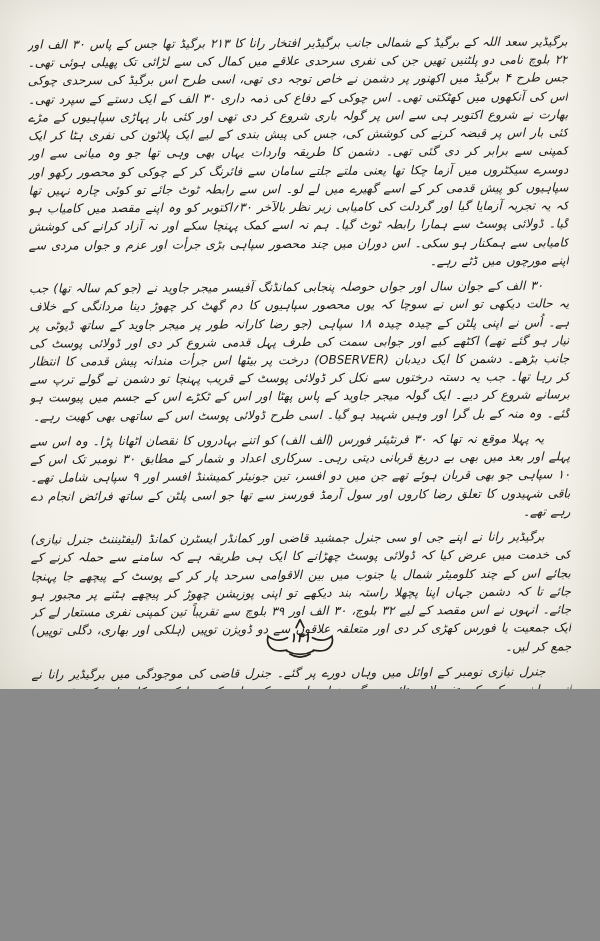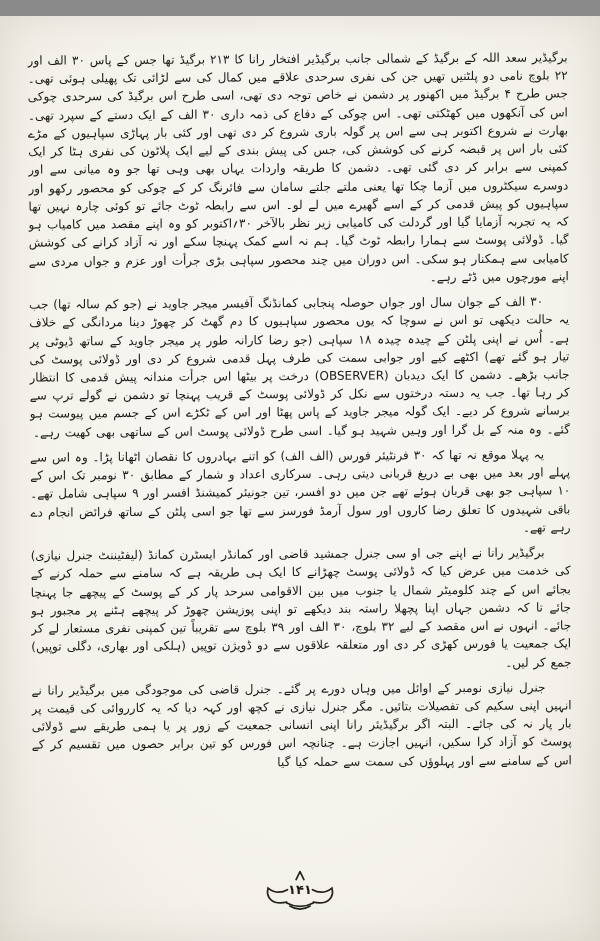--- a/index.html
+++ b/index.html
@@ -1,24 +1,25 @@
 <!DOCTYPE html>
 <html lang="ur" dir="rtl"><head>
 <meta charset="utf-8">
 <style>
   html,body{margin:0;padding:0;background:#8a8a8a;font-family:"DejaVu Sans",sans-serif;}
   .page{
     position:relative;
-    width:600px;height:925px;
-    margin:16px auto;
+    width:600px;height:689px;
+    margin:0 auto;
     background:#f6f4ee;
     background-image:radial-gradient(ellipse at 50% 40%, #faf8f3 0%, #f3f1ea 70%, #e9e6dd 100%);
     box-shadow:inset 0 0 40px rgba(90,80,60,.12);
     overflow:hidden;
     direction:rtl;
+    font-style:italic;
   }
   .text-block{
     position:absolute;
     top:34px;right:30px;left:30px;
     height:806px;
     overflow:hidden;
     transform:rotate(-0.35deg);
     color:#1c1a17;
   }
   .para{

